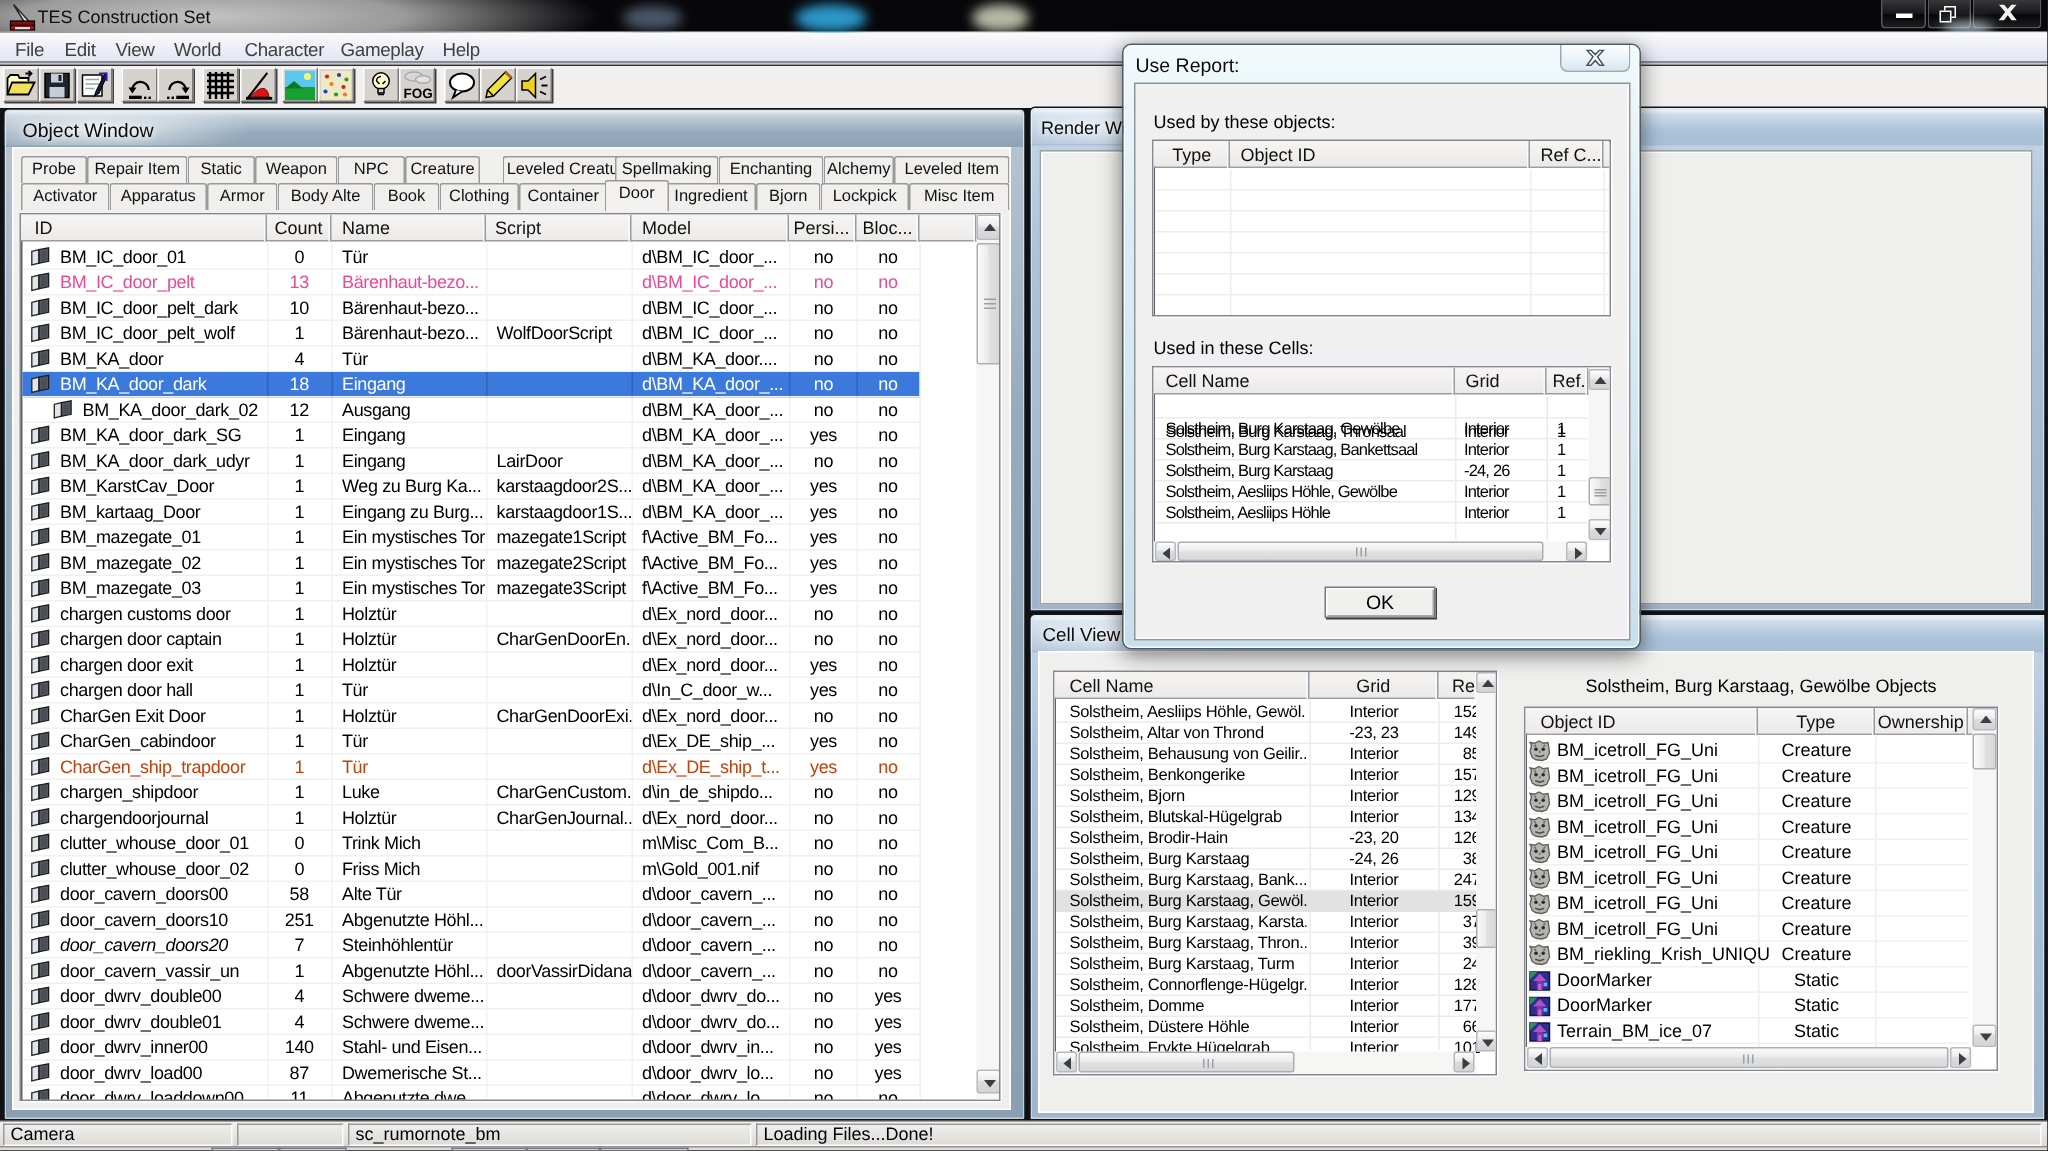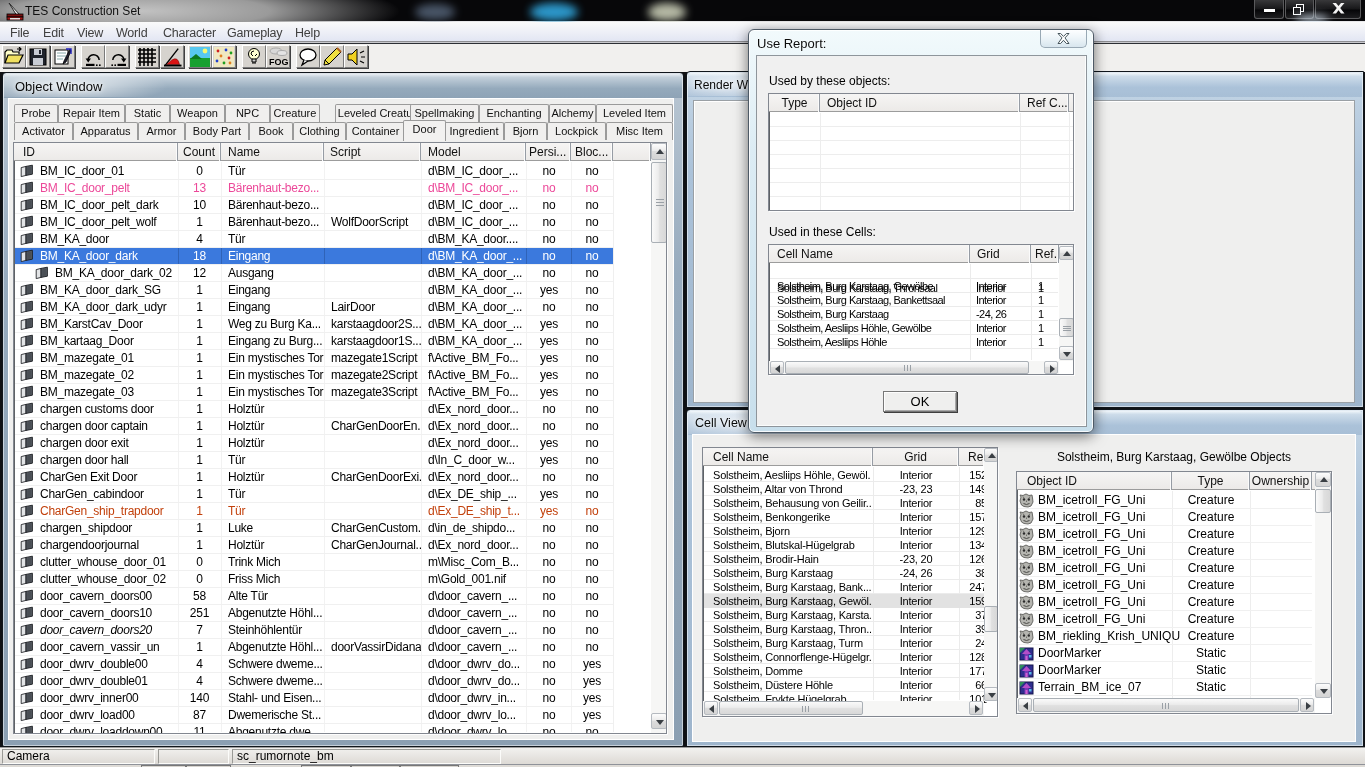--- a/index.html
+++ b/index.html
@@ -209,21 +209,21 @@
 <div class="tab" style="left:222px;top:31px;width:45px;">NPC</div>
 <div class="tab" style="left:267px;top:31px;width:50px;">Creature</div>
 <div class="tab" style="left:317px;top:31px;width:90px;margin-left:15px;">Leveled Creature</div>
 <div class="tab" style="left:407px;top:31px;width:69px;">Spellmaking</div>
 <div class="tab" style="left:476px;top:31px;width:70px;">Enchanting</div>
 <div class="tab" style="left:546px;top:31px;width:47px;">Alchemy</div>
 <div class="tab" style="left:593px;top:31px;width:77px;">Leveled Item</div>
 <div class="tab" style="left:11px;top:49px;width:59px;">Activator</div>
 <div class="tab" style="left:70px;top:49px;width:65px;">Apparatus</div>
 <div class="tab" style="left:135px;top:49px;width:47px;">Armor</div>
-<div class="tab" style="left:182px;top:49px;width:64px;">Body Part</div>
+<div class="tab" style="left:182px;top:49px;width:64px;">Body Alte</div>
 <div class="tab" style="left:246px;top:49px;width:44px;">Book</div>
 <div class="tab" style="left:290px;top:49px;width:53px;">Clothing</div>
 <div class="tab" style="left:343px;top:49px;width:59px;">Container</div>
 <div class="tab" style="left:400px;top:47px;width:43px;height:21px;background:#f2f1f0;z-index:3;">Door</div>
 <div class="tab" style="left:441px;top:49px;width:60px;">Ingredient</div>
 <div class="tab" style="left:501px;top:49px;width:43px;">Bjorn</div>
 <div class="tab" style="left:544px;top:49px;width:59px;">Lockpick</div>
 <div class="tab" style="left:603px;top:49px;width:67px;">Misc Item</div>
 </div>
 <div class="lv" id="olv" style="left:13px;top:142px;width:654px;height:592px;">
@@ -1283,18 +1283,19 @@
     </div>
 <div class="sthumbh" style="left:16px;top:116px;width:244px;height:13px;">
       <div class="grip" style="left:118px;top:3px;width:1px;height:6px;background:#9aa0a6;box-shadow:3px 0 0 #9aa0a6,6px 0 0 #9aa0a6;"></div>
     </div>
 </div>
 <div class="abs" style="left:883px;top:391px;width:74px;height:21px;background:#efefee;border:1px solid #777;box-shadow:1px 1px 0 #3f3f3f, inset 1px 1px 0 #fdfdfd, inset -1px -1px 0 #a8a8a8;font-size:13px;text-align:center;line-height:20px;color:#000;">OK</div>
 <div class="abs" id="statusbar">
 <div class="sc" style="left:2px;width:153px;">Camera</div>
 <div class="sc" style="left:158px;width:71px;"></div>
 <div class="sc" style="left:232px;width:269px;">sc_rumornote_bm</div>
+<div class="sc" style="left:504px;width:857px;">Loading Files...Done!</div>
 <div class="abs" style="left:0;top:16px;width:1365px;height:1px;background:#8f9299;"></div>
 </div>
 <div class="abs" style="left:141px;top:765px;width:45px;height:2px;background:#d8d5d0;border:1px solid #777;border-bottom:none;"></div>
 <div class="abs" style="left:186px;top:765px;width:45px;height:2px;background:#d8d5d0;border:1px solid #777;border-bottom:none;"></div>
 <div class="abs" style="left:301px;top:765px;width:50px;height:2px;background:#d8d5d0;border:1px solid #777;border-bottom:none;"></div>
 <div class="abs" style="left:351px;top:765px;width:49px;height:2px;background:#d8d5d0;border:1px solid #777;border-bottom:none;"></div>
 <div class="abs" style="left:400px;top:765px;width:59px;height:2px;background:#d8d5d0;border:1px solid #777;border-bottom:none;"></div>
 </body></html>

